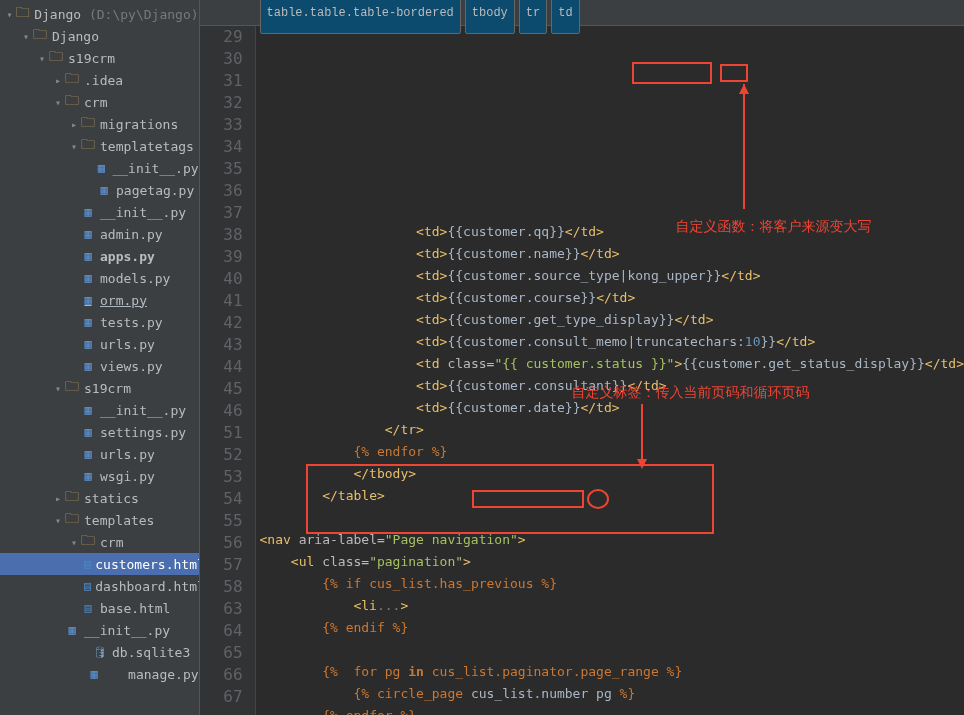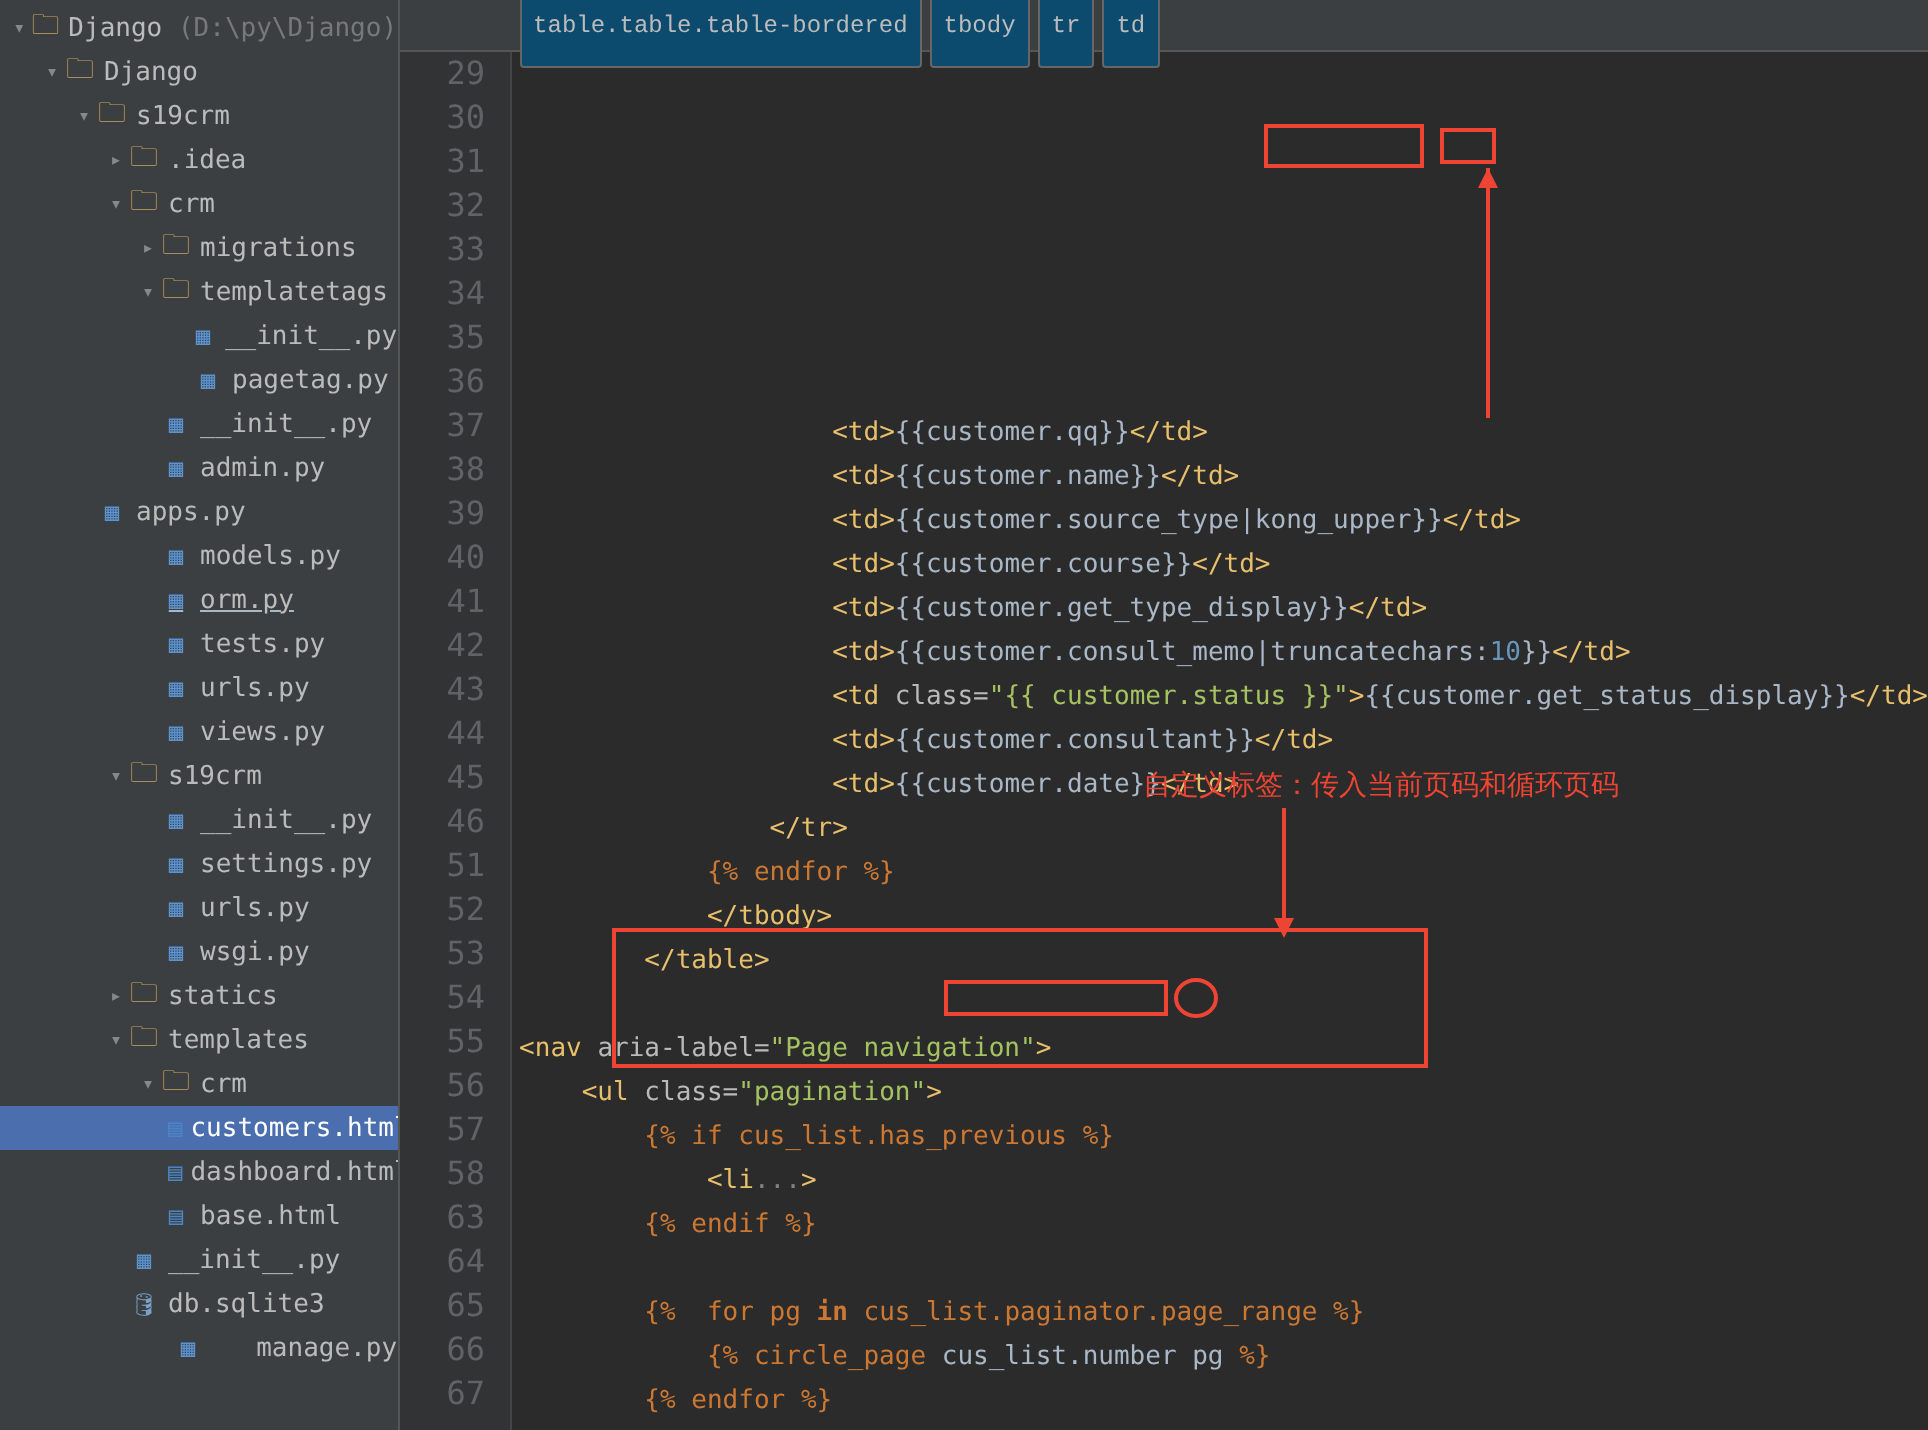--- a/index.html
+++ b/index.html
@@ -172,21 +172,21 @@
       <div class="tree-row" style="padding-left: 68px;">
         <span class="arrow "></span>
         <span class="icon py-icon"></span>
         <span class="tree-label">__init__.py</span>
       </div>
       <div class="tree-row" style="padding-left: 68px;">
         <span class="arrow "></span>
         <span class="icon py-icon"></span>
         <span class="tree-label">admin.py</span>
       </div>
-      <div class="tree-row" style="padding-left: 36px;">
+      <div class="tree-row" style="padding-left: 68px; font-weight: bold;">
         <span class="arrow "></span>
         <span class="icon py-icon"></span>
         <span class="tree-label">apps.py</span>
       </div>
       <div class="tree-row" style="padding-left: 68px;">
         <span class="arrow "></span>
         <span class="icon py-icon"></span>
         <span class="tree-label">models.py</span>
       </div>
       <div class="tree-row" style="padding-left: 68px; text-decoration: underline;">
@@ -262,21 +262,21 @@
       <div class="tree-row" style="padding-left: 68px;">
         <span class="arrow "></span>
         <span class="icon html-icon"></span>
         <span class="tree-label">base.html</span>
       </div>
       <div class="tree-row" style="padding-left: 52px;">
         <span class="arrow "></span>
         <span class="icon py-icon"></span>
         <span class="tree-label">__init__.py</span>
       </div>
-      <div class="tree-row" style="padding-left: 52px;">
+      <div class="tree-row" style="padding-left: 52px; margin-left: 28px;">
         <span class="arrow "></span>
         <span class="icon db-icon"></span>
         <span class="tree-label">db.sqlite3</span>
       </div>
       <div class="tree-row" style="padding-left: 52px; justify-content: space-between;">
         <span class="arrow "></span>
         <span class="icon py-icon"></span>
         <span class="tree-label">manage.py</span>
       </div>
     </div>
@@ -318,20 +318,21 @@
           <div class="ln">63</div>
           <div class="ln">64</div>
           <div class="ln">65</div>
           <div class="ln">66</div>
           <div class="ln">67</div>
         </div>
       <div class="code" id="code">
         
         <div class="red-box" style="left:376px; top:36px; width:80px; height:22px;"></div>
         <div class="red-box" style="left:464px; top:38px; width:28px; height:18px;"></div>
+        <div class="red-text" style="left:420px; top:192px;">自定义函数：将客户来源变大写</div>
         <svg class="arrow-svg" style="left:478px; top:58px;" width="20" height="132">
           <line x1="10" y1="0" x2="10" y2="125" stroke="#e43" stroke-width="2"></line>
           <polygon points="10,0 5,10 15,10" fill="#e43"></polygon>
         </svg>
 
         <div class="red-text" style="left:316px; top:358px;">自定义标签：传入当前页码和循环页码</div>
         <svg class="arrow-svg" style="left:376px; top:378px;" width="20" height="70">
           <line x1="10" y1="0" x2="10" y2="62" stroke="#e43" stroke-width="2"></line>
           <polygon points="10,65 5,55 15,55" fill="#e43"></polygon>
         </svg>

